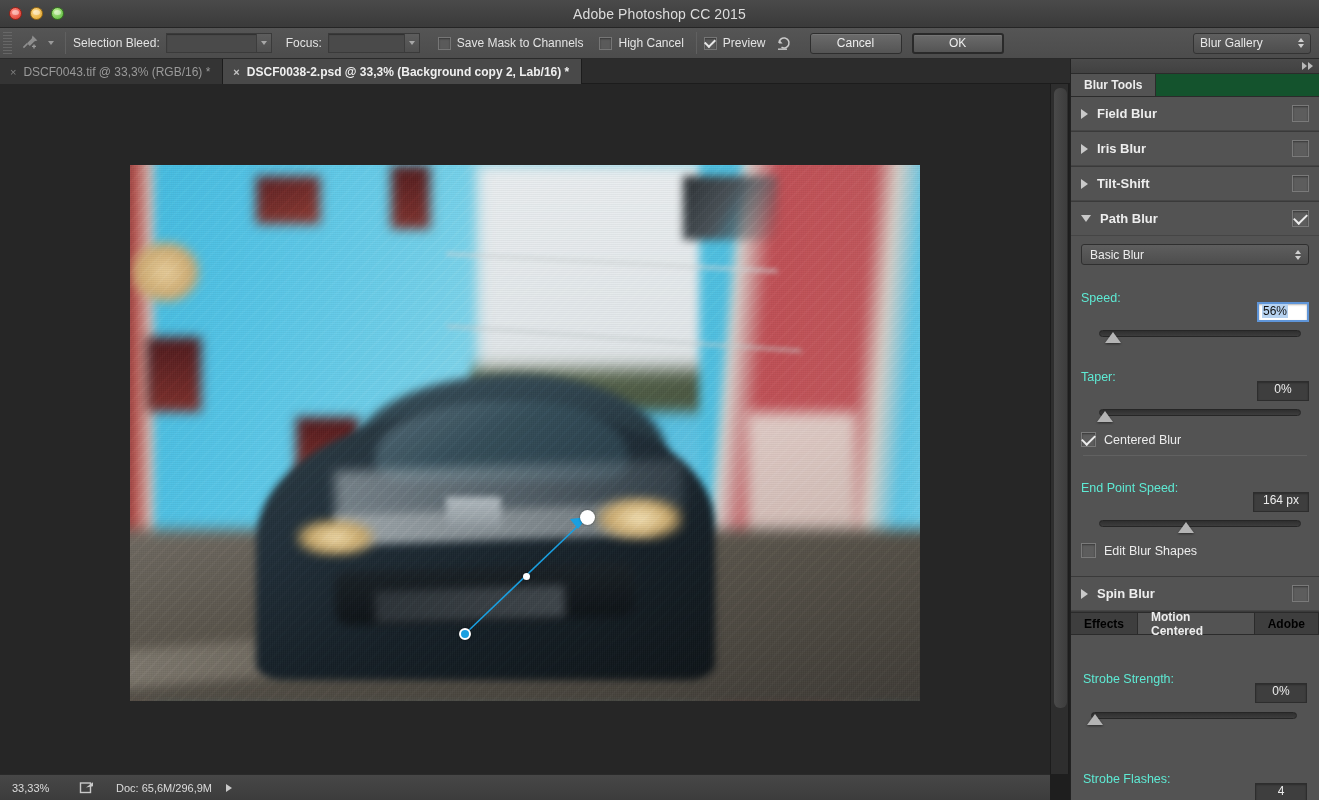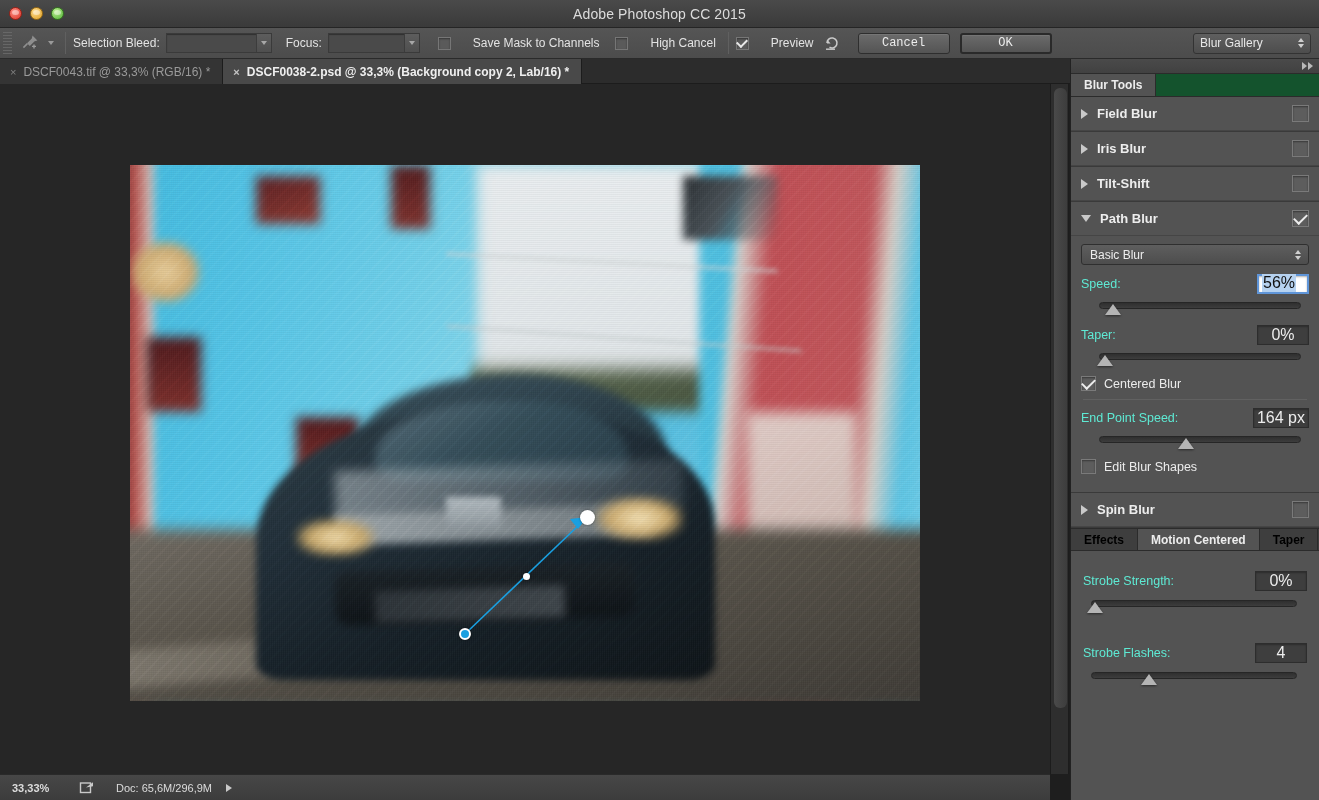--- a/index.html
+++ b/index.html
@@ -73,31 +73,30 @@
   }
   .cbox {
     width: 13px; height: 13px; background: #5a5a5a;
     border: 1px solid #767676; box-shadow: inset 0 1px 2px rgba(0,0,0,.4);
     display: inline-flex; align-items: center; justify-content: center; flex: none;
   }
   .cbox.checked::after {
     content: ''; width: 8px; height: 5px; border-left: 2px solid #e8e8e8; border-bottom: 2px solid #e8e8e8;
     transform: rotate(-45deg) translate(1px,-1px);
   }
-  .cb-wrap { display: flex; align-items: center; gap: 22px; margin-left: 10px; }
+  .cb-wrap { display: flex; align-items: center; gap: 6px; margin-left: 10px; }
   .cb-wrap span { font-size: 12px; color: #e3e3e3; white-space: nowrap; }
   .reset-btn { width: 24px; height: 22px; margin-left: 6px; display: flex; align-items: center; justify-content: center; }
   .ps-btn {
     height: 21px; min-width: 92px; padding: 0 6px;
     background: linear-gradient(#6b6b6b, #545454);
     border: 1px solid #2e2e2e; border-radius: 3px;
     color: #ededed; font-size: 12px;
     display: flex; align-items: center; justify-content: center;
     box-shadow: 0 1px 0 rgba(255,255,255,.08) inset;
-    font-family: Liberation Mono, monospace;
   }
   .ps-btn.primary { border: 2px solid #2a2a2a; }
   .gallery-select {
     position: absolute; right: 8px; height: 21px; width: 118px;
     background: linear-gradient(#5f5f5f, #4d4d4d);
     border: 1px solid #333; border-radius: 3px;
     display: flex; align-items: center; padding: 0 6px;
     color: #e8e8e8; font-size: 12px;
   }
   .gallery-select .arrows {
@@ -293,21 +292,21 @@
   }
   .v-scroll-thumb {
     position: absolute; left: 3px; top: 4px; width: 13px; height: 620px;
     background: linear-gradient(90deg,#4a4a4a,#3d3d3d); border-radius: 6px;
   }
   .statusbar {
     position: absolute; left: 0; top: 774px; width: 1050px; height: 26px;
     background: linear-gradient(#474747,#3c3c3c); border-top: 1px solid #2a2a2a;
     display: flex; align-items: center; font-size: 11px; color: #dcdcdc;
   }
-  .zoomval { margin-left: 12px; width: 64px; font-weight: bold; }
+  .zoomval { margin-left: 12px; width: 64px; }
   .share-ico { width: 22px; display: flex; align-items: center; justify-content: center; }
   .docinfo { margin-left: 18px; }
   .status-caret { margin-left: 14px; }
   .status-caret i {
     display: block; width: 0; height: 0;
     border-top: 4.5px solid transparent; border-bottom: 4.5px solid transparent;
     border-left: 6px solid #c9c9c9;
   }
 
   
@@ -363,22 +362,23 @@
     color: #ededed; font-size: 12px; position: relative; margin-bottom: 9px; text-align: center;
   }
   .combo .arrows { position: absolute; right: 7px; display: flex; flex-direction: column; gap: 2px; }
   .combo .arrows i { width: 0; height: 0; border-left: 3.5px solid transparent; border-right: 3.5px solid transparent; }
   .combo .arrows .up { border-bottom: 4px solid #d0d0d0; }
   .combo .arrows .dn { border-top: 4px solid #d0d0d0; }
   .rowline { display: flex; align-items: center; justify-content: space-between; margin-bottom: 5px; }
   .rl-label { font-size: 12.5px; color: #5eead4; }
   .numfield {
     width: 52px; height: 20px; background: #3e3e3e; border: 1px solid #2d2d2d;
-    color: #ececec; font-size: 16px; display: flex; align-items: flex-end; justify-content: center;
+    color: #ececec; font-size: 12px; display: flex; align-items: flex-start; justify-content: center;
     box-shadow: inset 0 1px 2px rgba(0,0,0,.3);
+    margin-top: 28px;
   }
   .numfield.wide { width: 56px; }
   .numfield.focused {
     background: #ffffff; border: 2px solid #5f95d8; color: #111;
     justify-content: flex-start; padding-left: 3px;
   }
   .numfield.focused span { background: #b6d2f0; padding: 0 1px; }
   .slider { position: relative; height: 16px; margin: 2px 0 10px 0; }
   .track {
     position: absolute; left: 18px; right: 8px; top: 3px; height: 7px;
@@ -664,21 +664,21 @@
       <div class="bs-head">
         <span class="tri right"></span>
         <span class="bs-title">Spin Blur</span>
         <span class="bs-check"></span>
       </div>
     </div>
 
     <div class="me-tabs">
       <div class="ptab">Effects</div>
       <div class="ptab active">Motion Centered</div>
-      <div class="ptab">Taper</div>
+      <div class="ptab">Adobe</div>
     </div>
 
     <div class="me-body">
       <div class="me-row">
         <span class="rl-label">Strobe Strength:</span>
         <span class="numfield">0%</span>
       </div>
       <div class="me-slider">
         <div class="me-track"></div>
         <div class="thumb" style="left:4px"></div>

